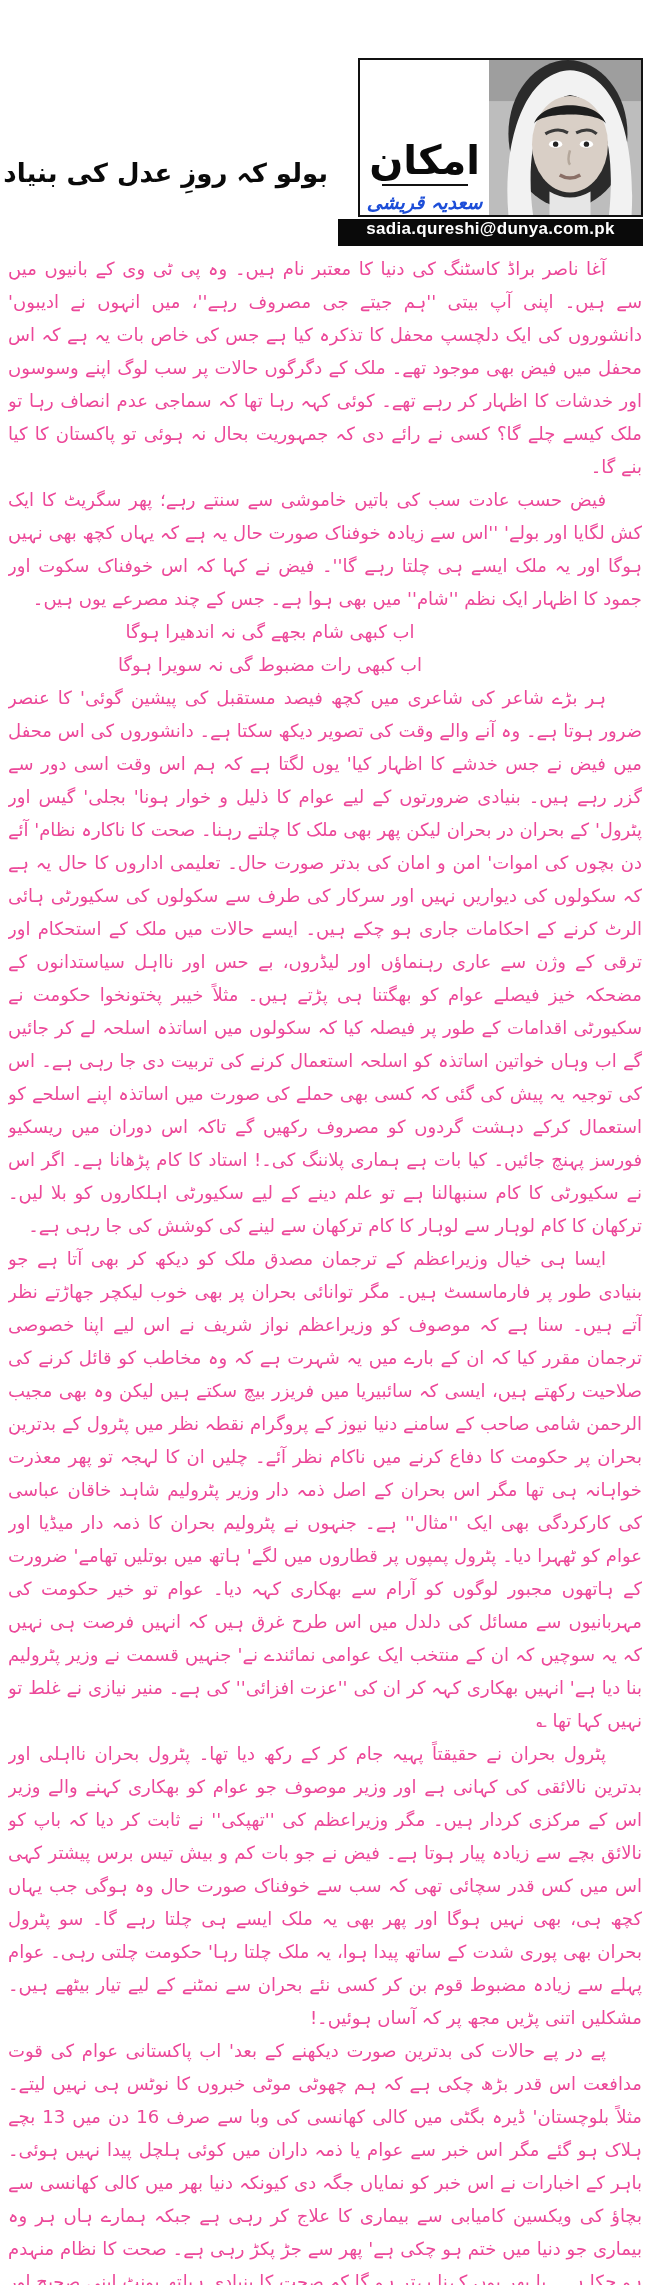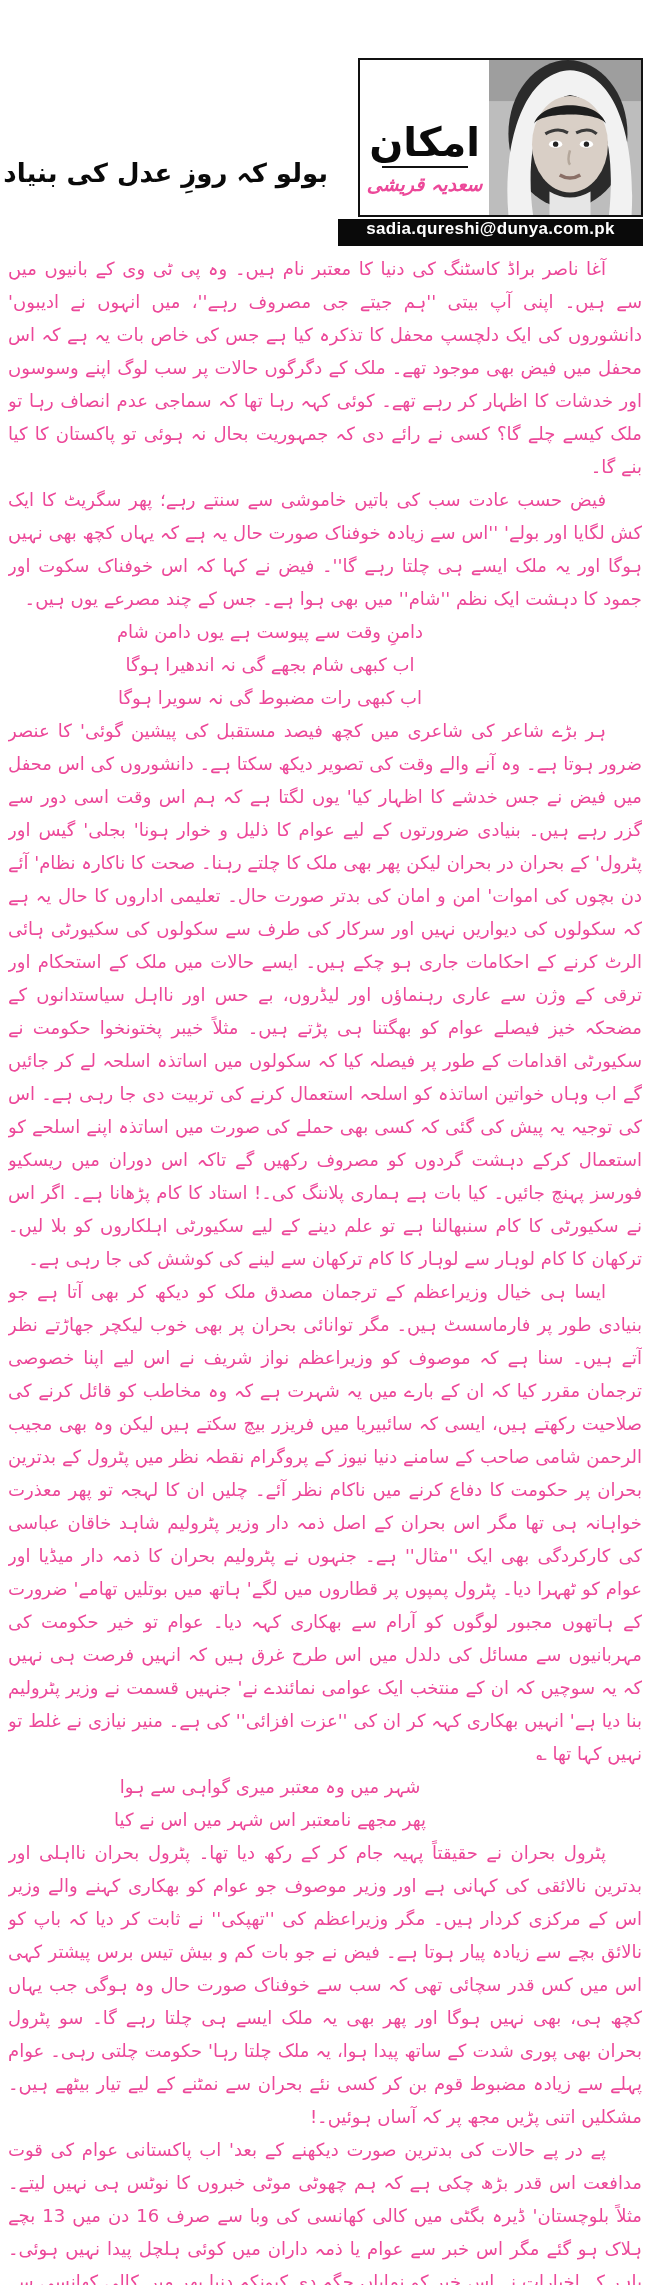--- a/index.html
+++ b/index.html
@@ -8,28 +8,28 @@
     background:#ffffff;overflow:hidden;
     font-family:"DejaVu Sans",sans-serif;color:#111;
   }
   
   #masthead{
     position:absolute;top:58px;right:7px;width:281px;height:155px;
     border:2px solid #111;background:#fff;display:flex;flex-direction:row;
   }
   #masthead-left{
     width:46%;display:flex;flex-direction:column;align-items:center;
-    justify-content:flex-end;padding-bottom:20px;direction:rtl;
+    justify-content:flex-end;padding-bottom:2px;direction:rtl;
   }
   #column-title{
     font-size:40px;font-weight:bold;line-height:1.0;
     font-family:"DejaVu Sans",sans-serif;color:#0a0a0a;
   }
   #masthead-rule{width:86px;height:2px;background:#111;margin:4px 0 5px 0;}
-  #author-name{font-size:19px;font-weight:bold;font-style:italic;color:#ec4899;}
+  #author-name{font-size:19px;font-weight:bold;font-style:italic;color:#1d4ed8;}
   #portrait{width:54%;height:100%;display:block;}
   
   #email-bar{
     position:absolute;top:219px;right:7px;width:305px;height:27px;
     background:#0a0a0a;color:#fff;display:flex;justify-content:center;
     font-family:"Liberation Sans","DejaVu Sans",sans-serif;
     font-size:17px;font-weight:bold;letter-spacing:.3px;
   }
   
   #headline{
@@ -87,29 +87,24 @@
   </div>
 
   <div id="email-bar">
     <span>sadia.qureshi@dunya.com.pk</span>
   </div>
 
   <div id="headline">بولو کہ روزِ عدل کی بنیاد کچھ تو ہو</div>
 
   <div id="article-body">
       <p class="body-para">آغا ناصر براڈ کاسٹنگ کی دنیا کا معتبر نام ہیں۔ وہ پی ٹی وی کے بانیوں میں سے ہیں۔ اپنی آپ بیتی ''ہم جیتے جی مصروف رہے''، میں انہوں نے ادیبوں' دانشوروں کی ایک دلچسپ محفل کا تذکرہ کیا ہے جس کی خاص بات یہ ہے کہ اس محفل میں فیض بھی موجود تھے۔ ملک کے دگرگوں حالات پر سب لوگ اپنے وسوسوں اور خدشات کا اظہار کر رہے تھے۔ کوئی کہہ رہا تھا کہ سماجی عدم انصاف رہا تو ملک کیسے چلے گا؟ کسی نے رائے دی کہ جمہوریت بحال نہ ہوئی تو پاکستان کا کیا بنے گا۔</p>
-      <p class="body-para">فیض حسب عادت سب کی باتیں خاموشی سے سنتے رہے؛ پھر سگریٹ کا ایک کش لگایا اور بولے' ''اس سے زیادہ خوفناک صورت حال یہ ہے کہ یہاں کچھ بھی نہیں ہوگا اور یہ ملک ایسے ہی چلتا رہے گا''۔ فیض نے کہا کہ اس خوفناک سکوت اور جمود کا دہشت ایک نظم ''شام'' میں بھی ہوا ہے۔ جس کے چند مصرعے یوں ہیں۔</p>
+      <p class="body-para">فیض حسب عادت سب کی باتیں خاموشی سے سنتے رہے؛ پھر سگریٹ کا ایک کش لگایا اور بولے' ''اس سے زیادہ خوفناک صورت حال یہ ہے کہ یہاں کچھ بھی نہیں ہوگا اور یہ ملک ایسے ہی چلتا رہے گا''۔ فیض نے کہا کہ اس خوفناک سکوت اور جمود کا اظہار ایک نظم ''شام'' میں بھی ہوا ہے۔ جس کے چند مصرعے یوں ہیں۔</p>
       <div class="verse-block">
-        <div class="verse-line">دامنِ وقت سے پیوست ہے یوں دامن شام</div>
         <div class="verse-line">اب کبھی شام بجھے گی نہ اندھیرا ہوگا</div>
         <div class="verse-line">اب کبھی رات مضبوط گی نہ سویرا ہوگا</div>
       </div>
       <p class="body-para">ہر بڑے شاعر کی شاعری میں کچھ فیصد مستقبل کی پیشین گوئی' کا عنصر ضرور ہوتا ہے۔ وہ آنے والے وقت کی تصویر دیکھ سکتا ہے۔ دانشوروں کی اس محفل میں فیض نے جس خدشے کا اظہار کیا' یوں لگتا ہے کہ ہم اس وقت اسی دور سے گزر رہے ہیں۔ بنیادی ضرورتوں کے لیے عوام کا ذلیل و خوار ہونا' بجلی' گیس اور پٹرول' کے بحران در بحران لیکن پھر بھی ملک کا چلتے رہنا۔ صحت کا ناکارہ نظام' آئے دن بچوں کی اموات' امن و امان کی بدتر صورت حال۔ تعلیمی اداروں کا حال یہ ہے کہ سکولوں کی دیواریں نہیں اور سرکار کی طرف سے سکولوں کی سکیورٹی ہائی الرٹ کرنے کے احکامات جاری ہو چکے ہیں۔ ایسے حالات میں ملک کے استحکام اور ترقی کے وژن سے عاری رہنماؤں اور لیڈروں، بے حس اور نااہل سیاستدانوں کے مضحکہ خیز فیصلے عوام کو بھگتنا ہی پڑتے ہیں۔ مثلاً خیبر پختونخوا حکومت نے سکیورٹی اقدامات کے طور پر فیصلہ کیا کہ سکولوں میں اساتذہ اسلحہ لے کر جائیں گے اب وہاں خواتین اساتذہ کو اسلحہ استعمال کرنے کی تربیت دی جا رہی ہے۔ اس کی توجیہ یہ پیش کی گئی کہ کسی بھی حملے کی صورت میں اساتذہ اپنے اسلحے کو استعمال کرکے دہشت گردوں کو مصروف رکھیں گے تاکہ اس دوران میں ریسکیو فورسز پہنچ جائیں۔ کیا بات ہے ہماری پلاننگ کی۔! استاد کا کام پڑھانا ہے۔ اگر اس نے سکیورٹی کا کام سنبھالنا ہے تو علم دینے کے لیے سکیورٹی اہلکاروں کو بلا لیں۔ ترکھان کا کام لوہار سے لوہار کا کام ترکھان سے لینے کی کوشش کی جا رہی ہے۔</p>
       <p class="body-para">ایسا ہی خیال وزیراعظم کے ترجمان مصدق ملک کو دیکھ کر بھی آتا ہے جو بنیادی طور پر فارماسسٹ ہیں۔ مگر توانائی بحران پر بھی خوب لیکچر جھاڑتے نظر آتے ہیں۔ سنا ہے کہ موصوف کو وزیراعظم نواز شریف نے اس لیے اپنا خصوصی ترجمان مقرر کیا کہ ان کے بارے میں یہ شہرت ہے کہ وہ مخاطب کو قائل کرنے کی صلاحیت رکھتے ہیں، ایسی کہ سائبیریا میں فریزر بیچ سکتے ہیں لیکن وہ بھی مجیب الرحمن شامی صاحب کے سامنے دنیا نیوز کے پروگرام نقطہ نظر میں پٹرول کے بدترین بحران پر حکومت کا دفاع کرنے میں ناکام نظر آئے۔ چلیں ان کا لہجہ تو پھر معذرت خواہانہ ہی تھا مگر اس بحران کے اصل ذمہ دار وزیر پٹرولیم شاہد خاقان عباسی کی کارکردگی بھی ایک ''مثال'' ہے۔ جنہوں نے پٹرولیم بحران کا ذمہ دار میڈیا اور عوام کو ٹھہرا دیا۔ پٹرول پمپوں پر قطاروں میں لگے' ہاتھ میں بوتلیں تھامے' ضرورت کے ہاتھوں مجبور لوگوں کو آرام سے بھکاری کہہ دیا۔ عوام تو خیر حکومت کی مہربانیوں سے مسائل کی دلدل میں اس طرح غرق ہیں کہ انہیں فرصت ہی نہیں کہ یہ سوچیں کہ ان کے منتخب ایک عوامی نمائندے نے' جنہیں قسمت نے وزیر پٹرولیم بنا دیا ہے' انہیں بھکاری کہہ کر ان کی ''عزت افزائی'' کی ہے۔ منیر نیازی نے غلط تو نہیں کہا تھا ؎</p>
-      <div class="verse-block">
-        <div class="verse-line">شہر میں وہ معتبر میری گواہی سے ہوا</div>
-        <div class="verse-line">پھر مجھے نامعتبر اس شہر میں اس نے کیا</div>
-      </div>
       <p class="body-para">پٹرول بحران نے حقیقتاً پہیہ جام کر کے رکھ دیا تھا۔ پٹرول بحران نااہلی اور بدترین نالائقی کی کہانی ہے اور وزیر موصوف جو عوام کو بھکاری کہنے والے وزیر اس کے مرکزی کردار ہیں۔ مگر وزیراعظم کی ''تھپکی'' نے ثابت کر دیا کہ باپ کو نالائق بچے سے زیادہ پیار ہوتا ہے۔ فیض نے جو بات کم و بیش تیس برس پیشتر کہی اس میں کس قدر سچائی تھی کہ سب سے خوفناک صورت حال وہ ہوگی جب یہاں کچھ ہی، بھی نہیں ہوگا اور پھر بھی یہ ملک ایسے ہی چلتا رہے گا۔ سو پٹرول بحران بھی پوری شدت کے ساتھ پیدا ہوا، یہ ملک چلتا رہا' حکومت چلتی رہی۔ عوام پہلے سے زیادہ مضبوط قوم بن کر کسی نئے بحران سے نمٹنے کے لیے تیار بیٹھے ہیں۔ مشکلیں اتنی پڑیں مجھ پر کہ آساں ہوئیں۔!</p>
       <p class="body-para">پے در پے حالات کی بدترین صورت دیکھنے کے بعد' اب پاکستانی عوام کی قوت مدافعت اس قدر بڑھ چکی ہے کہ ہم چھوٹی موٹی خبروں کا نوٹس ہی نہیں لیتے۔ مثلاً بلوچستان' ڈیرہ بگٹی میں کالی کھانسی کی وبا سے صرف 16 دن میں 13 بچے ہلاک ہو گئے مگر اس خبر سے عوام یا ذمہ داران میں کوئی ہلچل پیدا نہیں ہوئی۔ باہر کے اخبارات نے اس خبر کو نمایاں جگہ دی کیونکہ دنیا بھر میں کالی کھانسی سے بچاؤ کی ویکسین کامیابی سے بیماری کا علاج کر رہی ہے جبکہ ہمارے ہاں ہر وہ بیماری جو دنیا میں ختم ہو چکی ہے' پھر سے جڑ پکڑ رہی ہے۔ صحت کا نظام منہدم ہو چکا ہے۔ یا پھر یوں کہنا بہتر ہو گا کہ صحت کا بنیادی ہیلتھ یونٹ اپنی صحیح اور کارآمد شکل میں کبھی یہاں نہیں پروان چڑھایا گیا۔ بلوچستان کی جس پسماندہ تحصیل ڈیرہ بگٹی میں یہ وبا پھوٹی ہے۔ وہاں بیس ہزار کی آبادی کے لیے ایک ہیلتھ یونٹ موجود ہے۔ جو تمام بچوں کو ویکسین دینے سے قاصر ہے' حکومت اور سماج دونوں کی بے حسی اب اس مقام پر پہنچ چکی ہے کہ تھر میں سینکڑوں بچے مر گئے۔ اب بھی ہر روز اخبار میں دو چار بچوں کے مرنے کی خبر چھپی ہوتی ہے۔ مگر اس سے نہ تو حکمرانوں کی کرسی ہلتی ہے' نہ ذمہ داران کے ضمیر پر کوئی بوجھ پڑتا ہے۔ یاد آیا کہ یہ خبر بھی میں نے کسی اخبار میں پڑھی تھی کہ سرکار نے مری کا پُرانا گھر سیاسی سرگرمیوں کے لیے مختص کر دیا ہے اور چھانگلہ گلی مری میں اپنے خاندان کے لیے' 20 کنال پر مشتمل ایک شاندار محل تعمیر کروایا ہے۔!!</p>
     </div>
 
 </div>
 
 </body></html>

